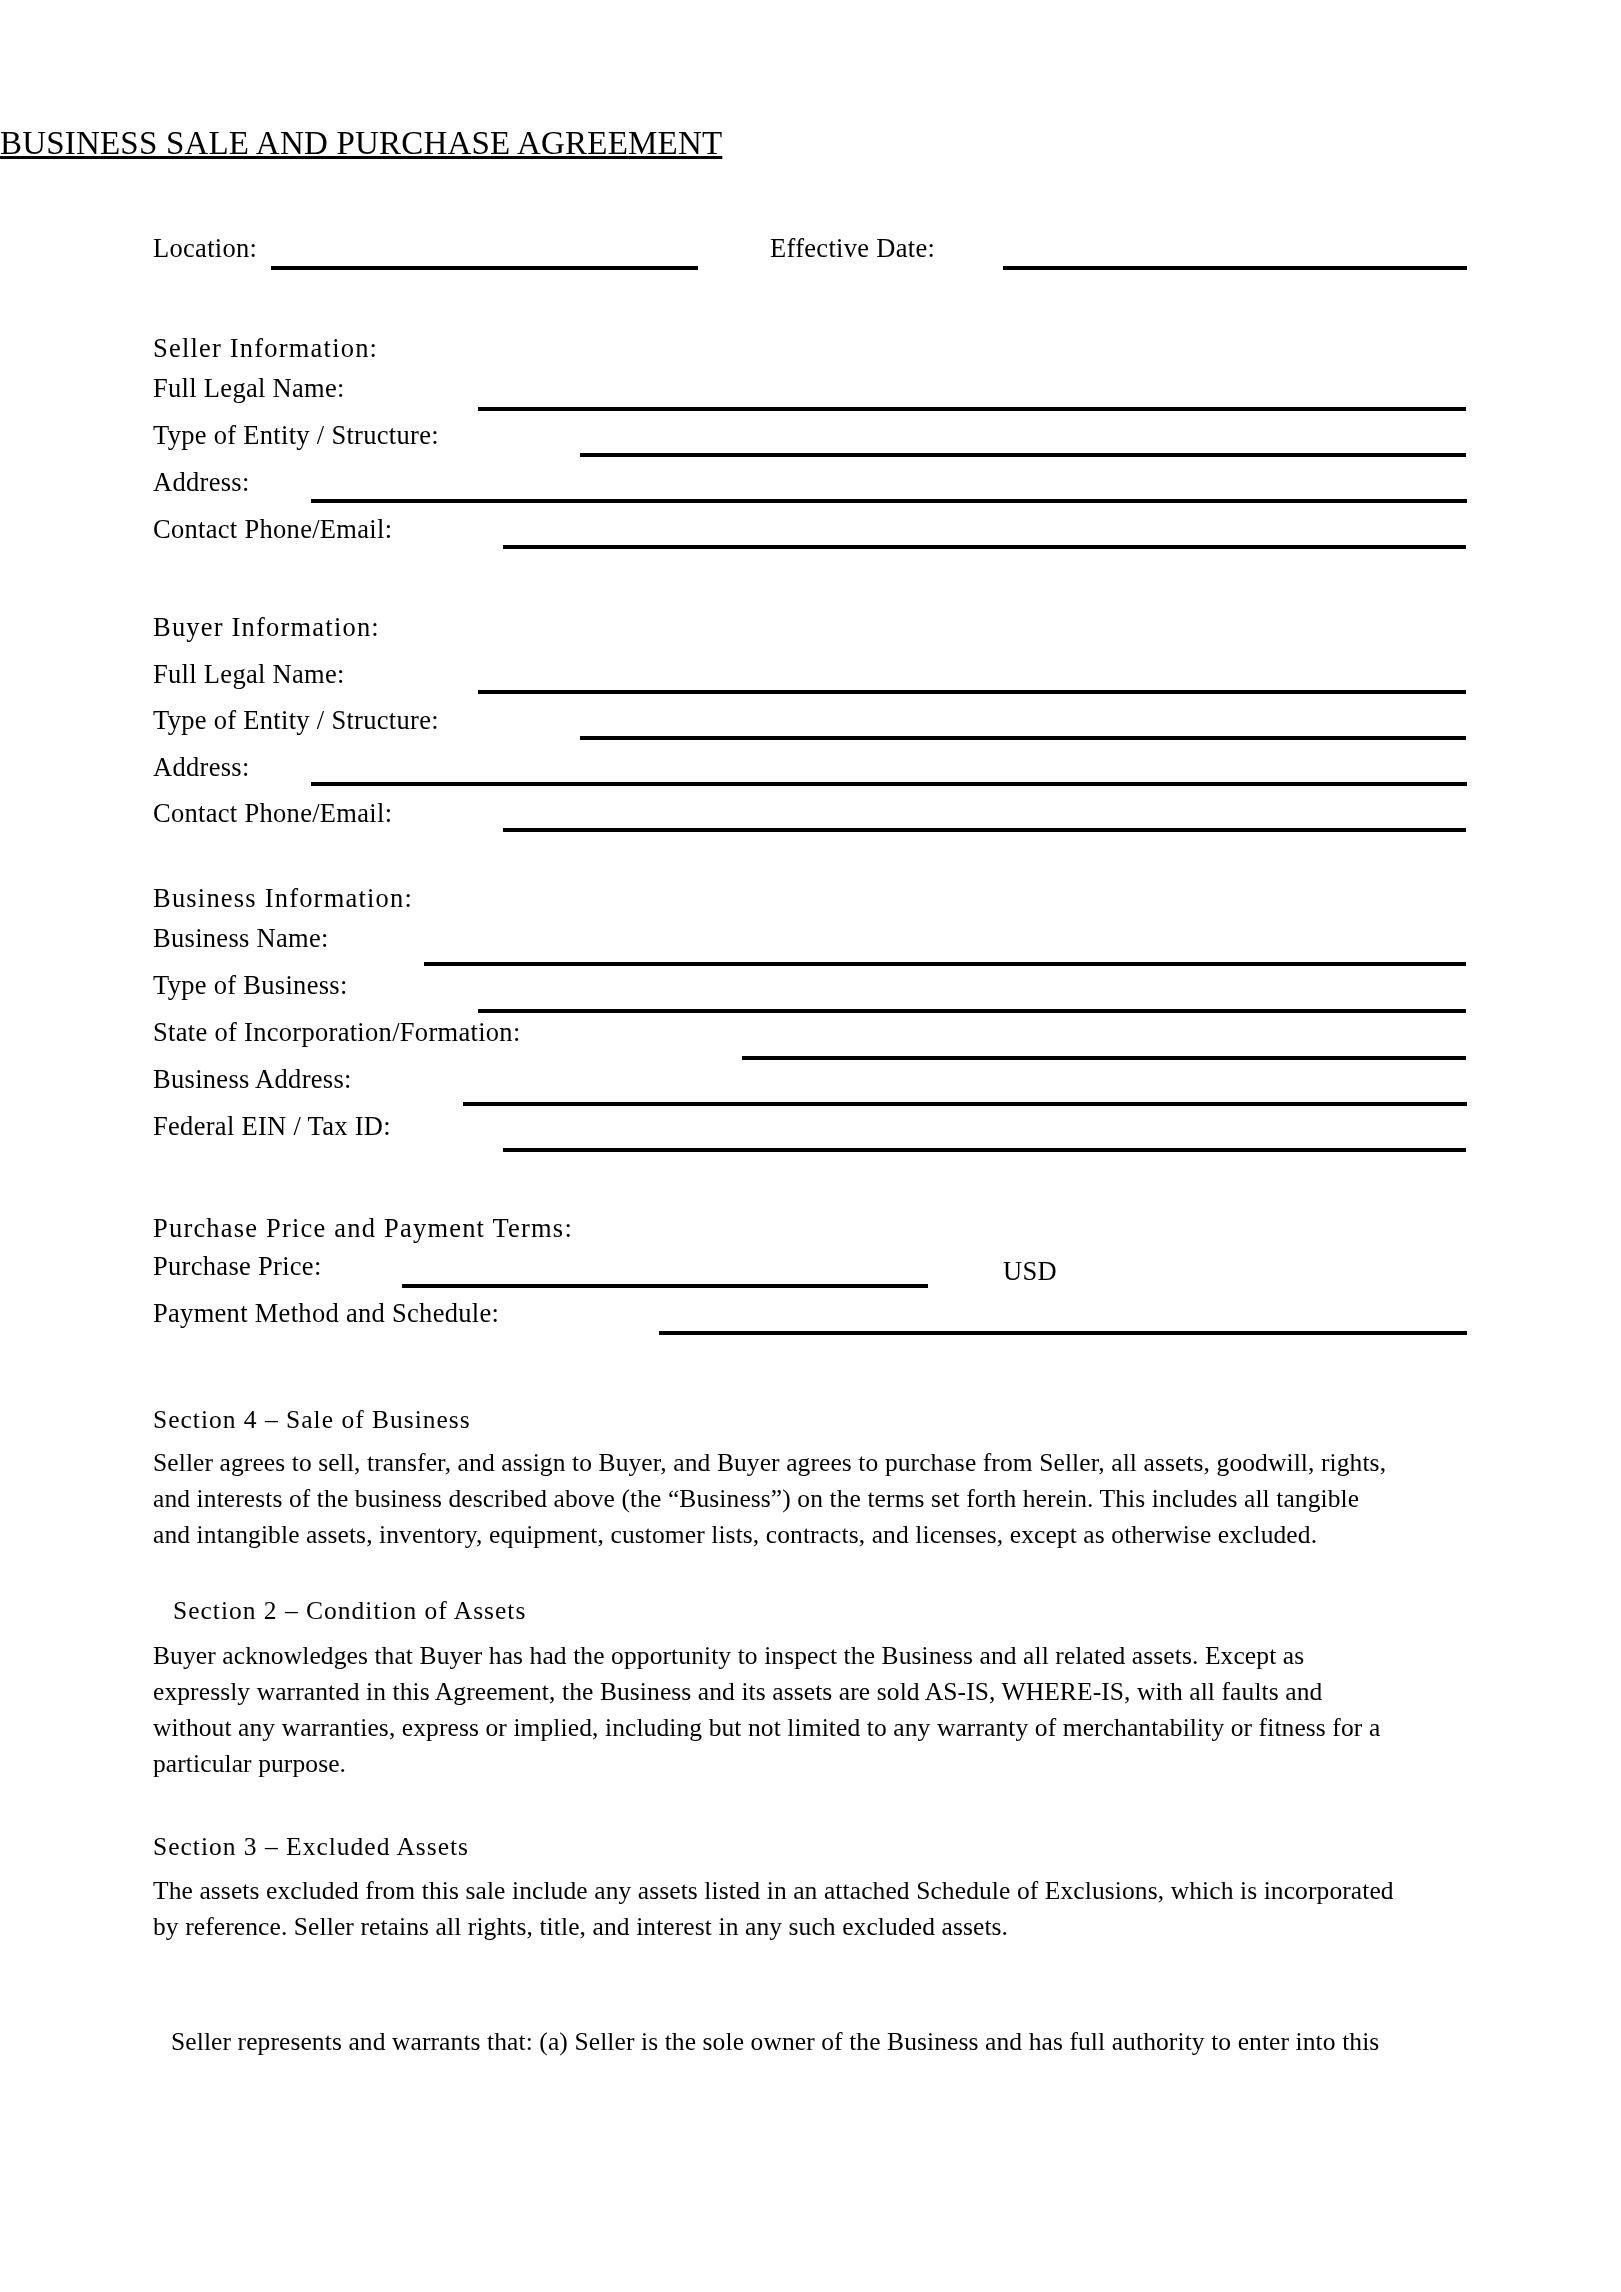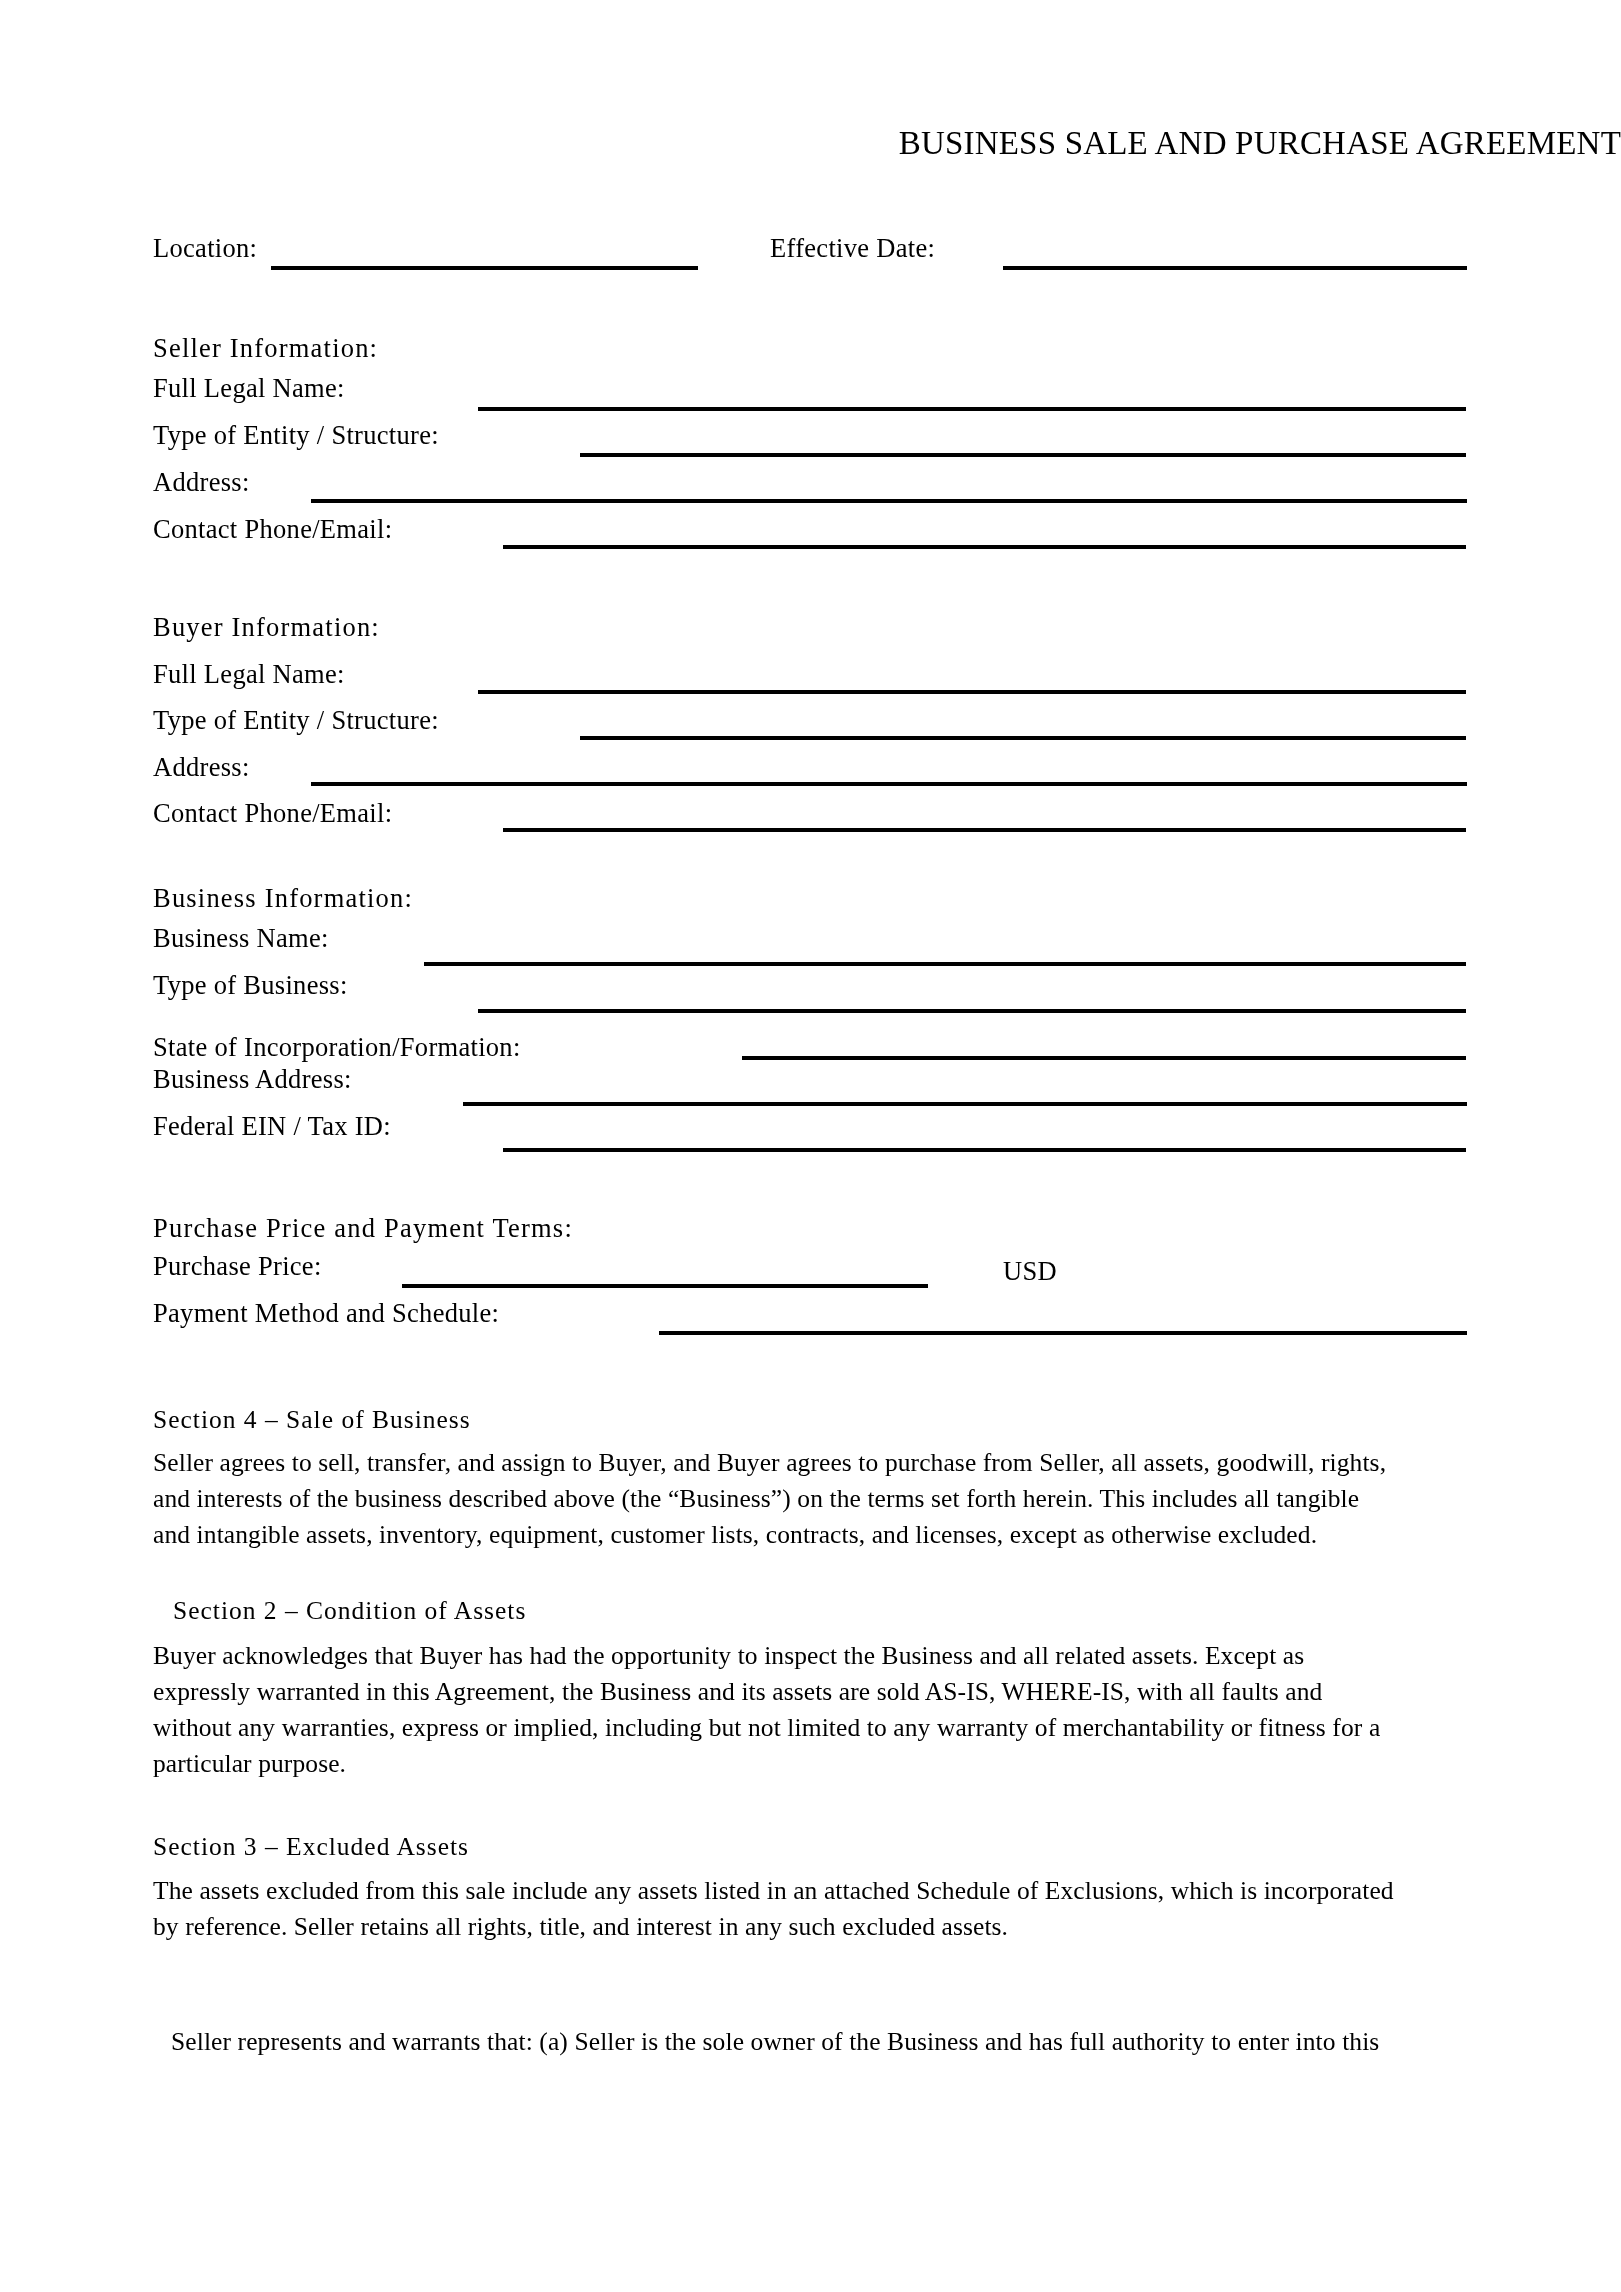--- a/index.html
+++ b/index.html
@@ -6,22 +6,22 @@
   .page{
     position:relative;
     width:1621px;height:2293px;
     background:#ffffff;
     color:#000;
     font-family:"Liberation Serif","DejaVu Serif",serif;
     overflow:hidden;
   }
   .t{position:absolute;white-space:pre;}
   .title{
-    left:0;right:0;text-align:right;
-    font-size:33px;line-height:37px;letter-spacing:0.2px;
+    left:0;right:0;text-align:left;
+    font-size:33px;line-height:37px;letter-spacing:0.2px;text-decoration:underline;
   }
   .lbl{font-size:26.5px;line-height:29px;letter-spacing:0.3px;}
   .grp{font-size:26.5px;line-height:29px;letter-spacing:1.2px;}
   .sech{font-size:25.5px;line-height:29px;letter-spacing:1px;}
   .para{font-size:25.5px;line-height:36px;letter-spacing:0.1px;}
   .ln{position:absolute;height:3.9px;background:#000000;}
 </style>
 </head>
 <body>
 
@@ -63,21 +63,21 @@
   <div class="ln" style="left:503px;top:828px;width:963px;"></div>
 
   <div class="t grp" style="left:153px;top:884px;">Business Information:</div>
 
   <div class="t lbl" style="left:153px;top:924px;">Business Name:</div>
   <div class="ln" style="left:424px;top:962px;width:1042px;"></div>
 
   <div class="t lbl" style="left:153px;top:971px;">Type of Business:</div>
   <div class="ln" style="left:478px;top:1009px;width:988px;"></div>
 
-  <div class="t lbl" style="left:153px;top:1018px;margin-top:15px;">State of Incorporation/Formation:</div>
+  <div class="t lbl" style="left:153px;top:1018px;">State of Incorporation/Formation:</div>
   <div class="ln" style="left:742px;top:1056px;width:724px;"></div>
 
   <div class="t lbl" style="left:153px;top:1065px;">Business Address:</div>
   <div class="ln" style="left:463px;top:1102px;width:1004px;"></div>
 
   <div class="t lbl" style="left:153px;top:1112px;">Federal EIN / Tax ID:</div>
   <div class="ln" style="left:503px;top:1148px;width:963px;"></div>
 
   <div class="t grp" style="left:153px;top:1214px;">Purchase Price and Payment Terms:</div>
 

